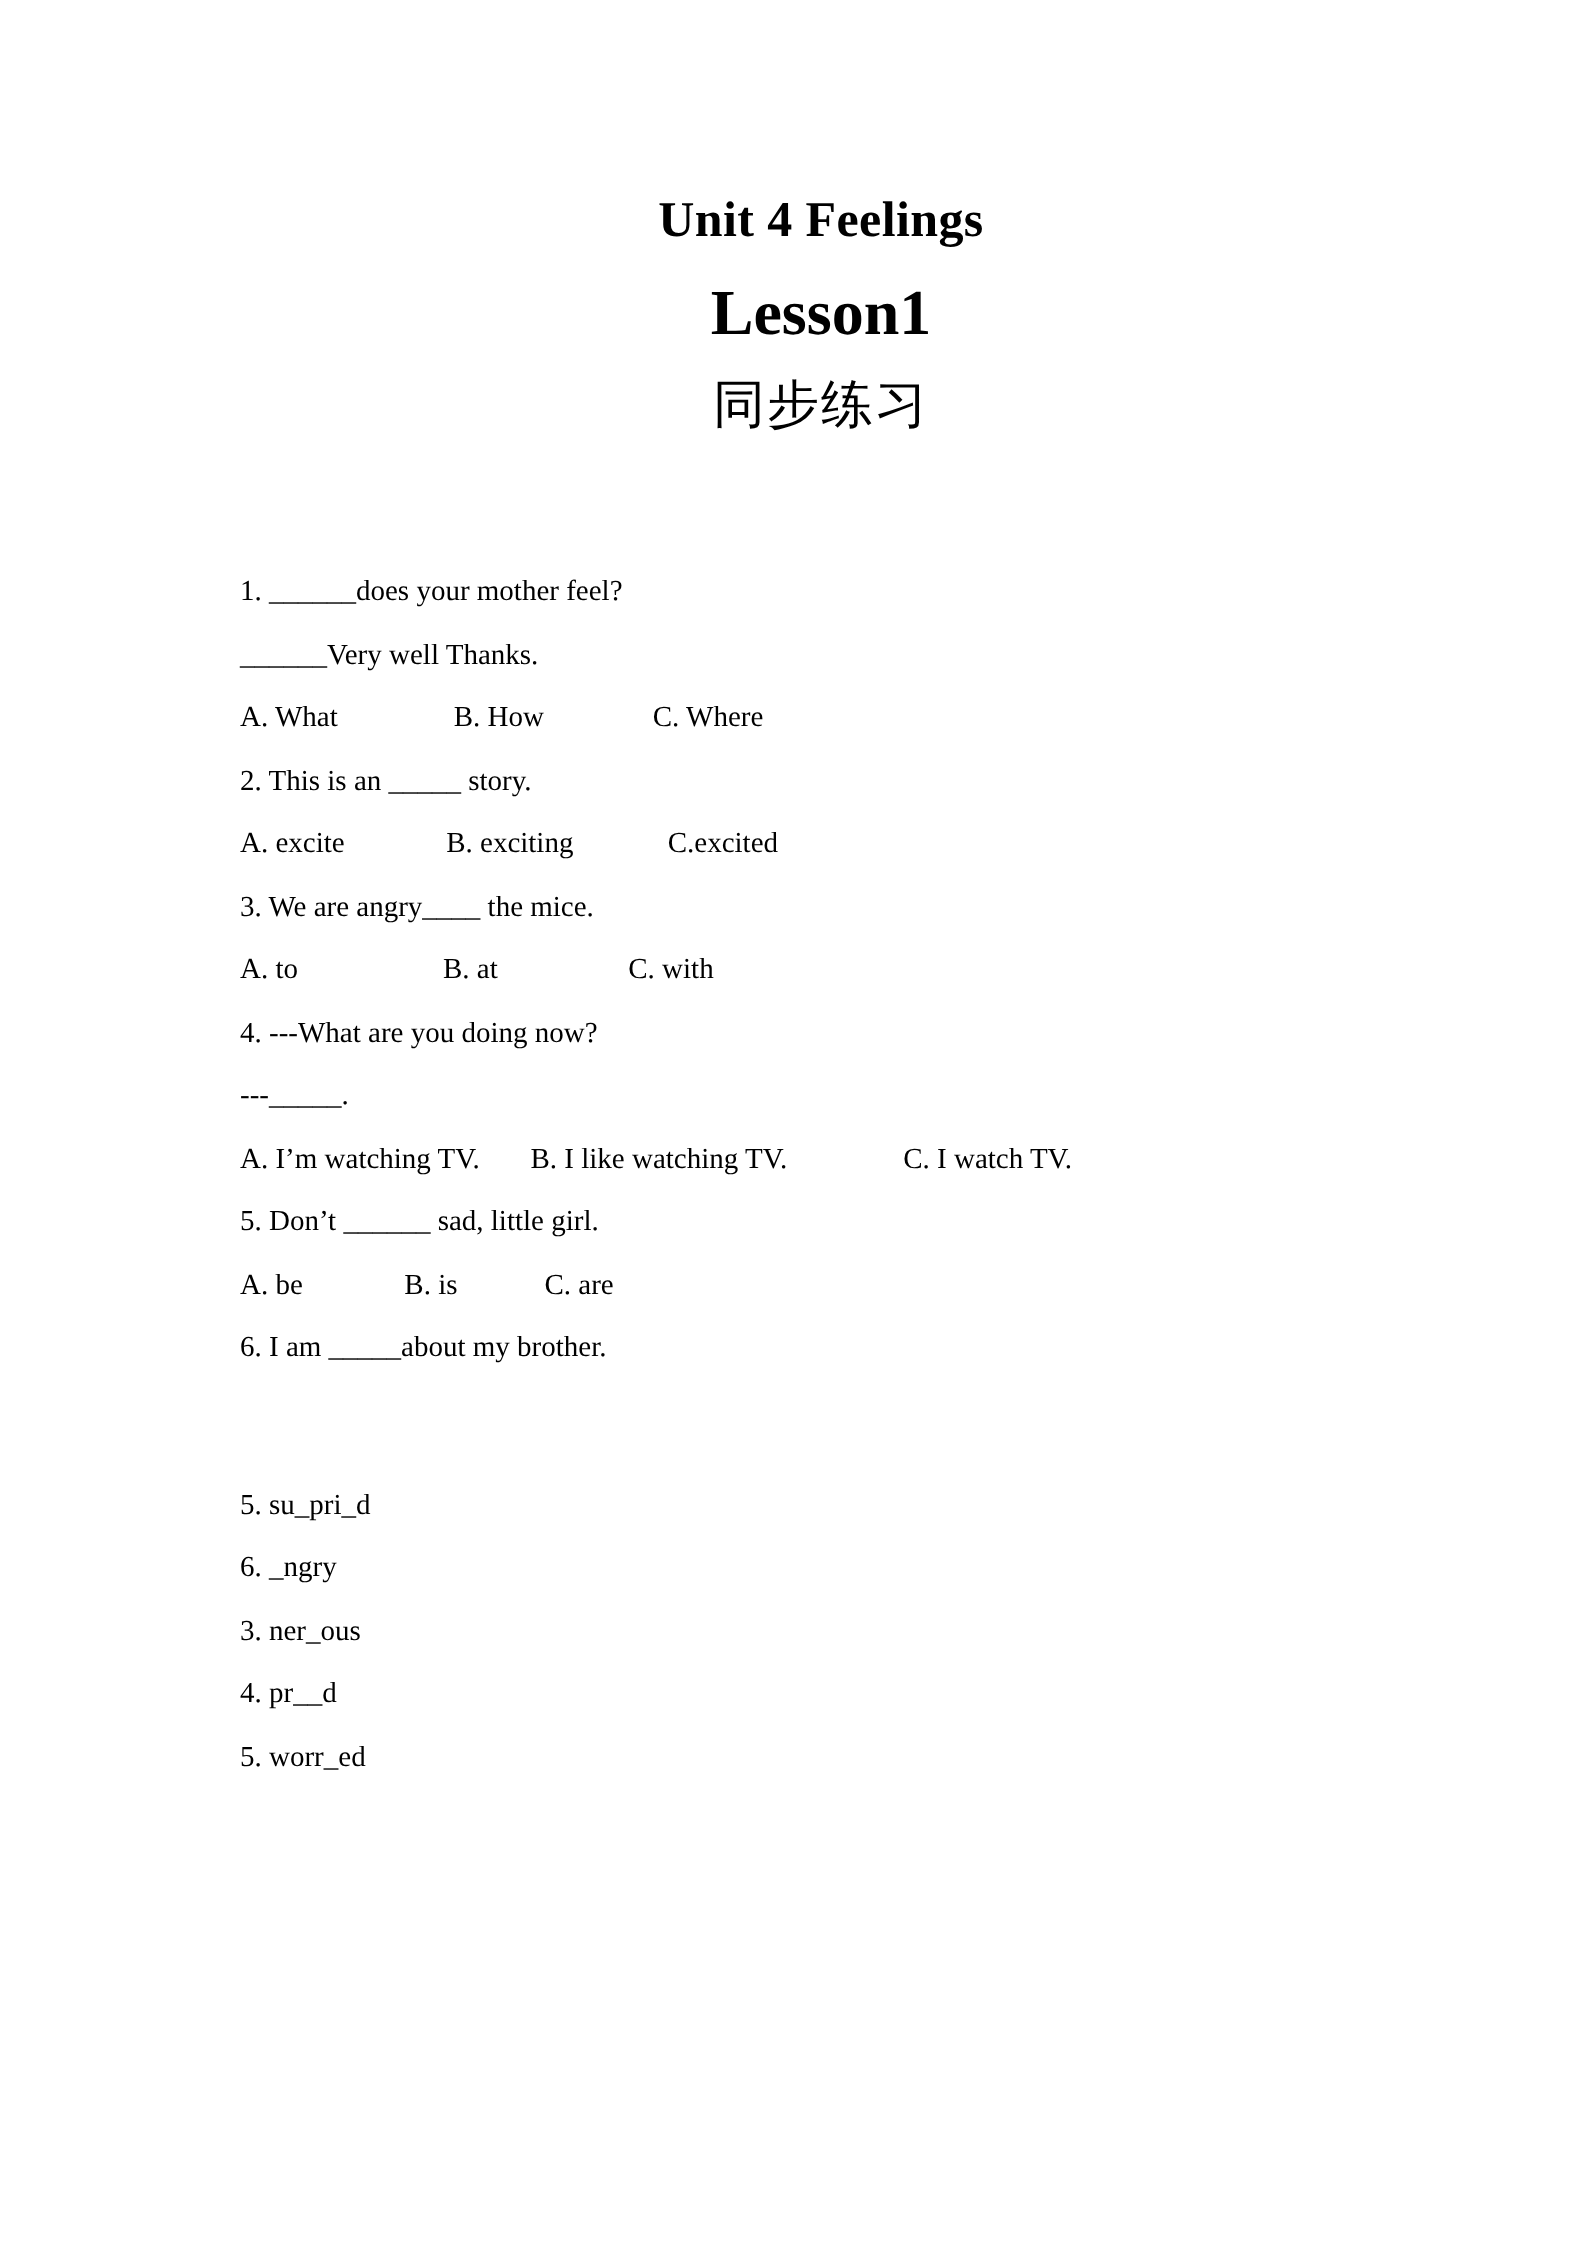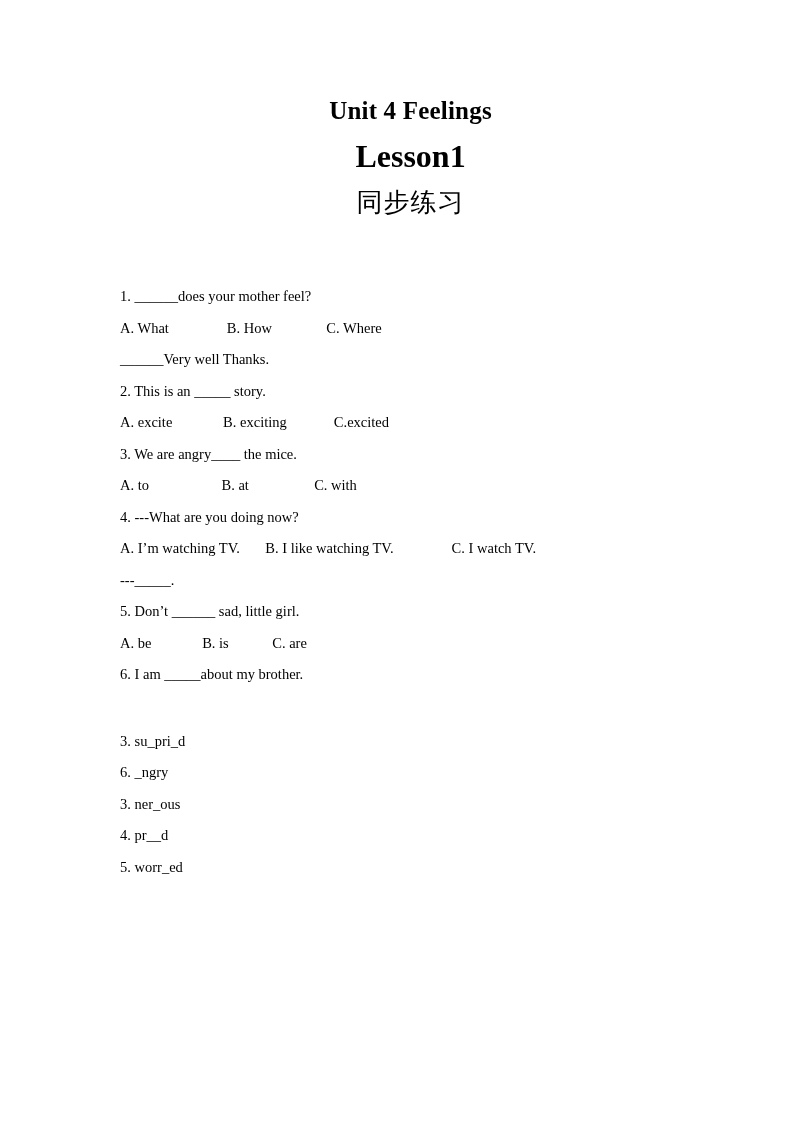--- a/index.html
+++ b/index.html
@@ -59,53 +59,53 @@
     margin-bottom: 17px;
     white-space: pre;
   }
   .gap-block {
     height: 38px;
   }
   .section2 {
     margin-top: 0px;
   }
   .line.tight {
-    margin-bottom: 14px;
+    margin-bottom: 26px;
   }
 </style>
 </head>
 <body>
 
 <div class="page">
 
   <div class="title-block">
     <div class="title-line1">Unit 4 Feelings</div>
     <div class="title-line2">Lesson1</div>
     <div class="title-line3">同步练习</div>
   </div>
 
   <div class="body-block">
     <div class="line">1. ______does your mother feel?</div>
+    <div class="line">______Very well Thanks.</div>
     <div class="line">A. What                B. How               C. Where</div>
-    <div class="line">______Very well Thanks.</div>
     <div class="line">2. This is an _____ story.</div>
     <div class="line">A. excite              B. exciting             C.excited</div>
     <div class="line">3. We are angry____ the mice.</div>
     <div class="line">A. to                    B. at                  C. with</div>
     <div class="line">4. ---What are you doing now?</div>
+    <div class="line">---_____.</div>
     <div class="line">A. I’m watching TV.       B. I like watching TV.                C. I watch TV.</div>
-    <div class="line">---_____.</div>
     <div class="line">5. Don’t ______ sad, little girl.</div>
     <div class="line">A. be              B. is            C. are</div>
     <div class="line tight">6. I am _____about my brother.</div>
   </div>
 
   <div class="gap-block"></div>
 
   <div class="body-block section2">
-    <div class="line">3. su_pri_d</div>
+    <div class="line">5. su_pri_d</div>
     <div class="line">6. _ngry</div>
     <div class="line">3. ner_ous</div>
     <div class="line">4. pr__d</div>
     <div class="line">5. worr_ed</div>
   </div>
 
 </div>
 
 </body></html>

